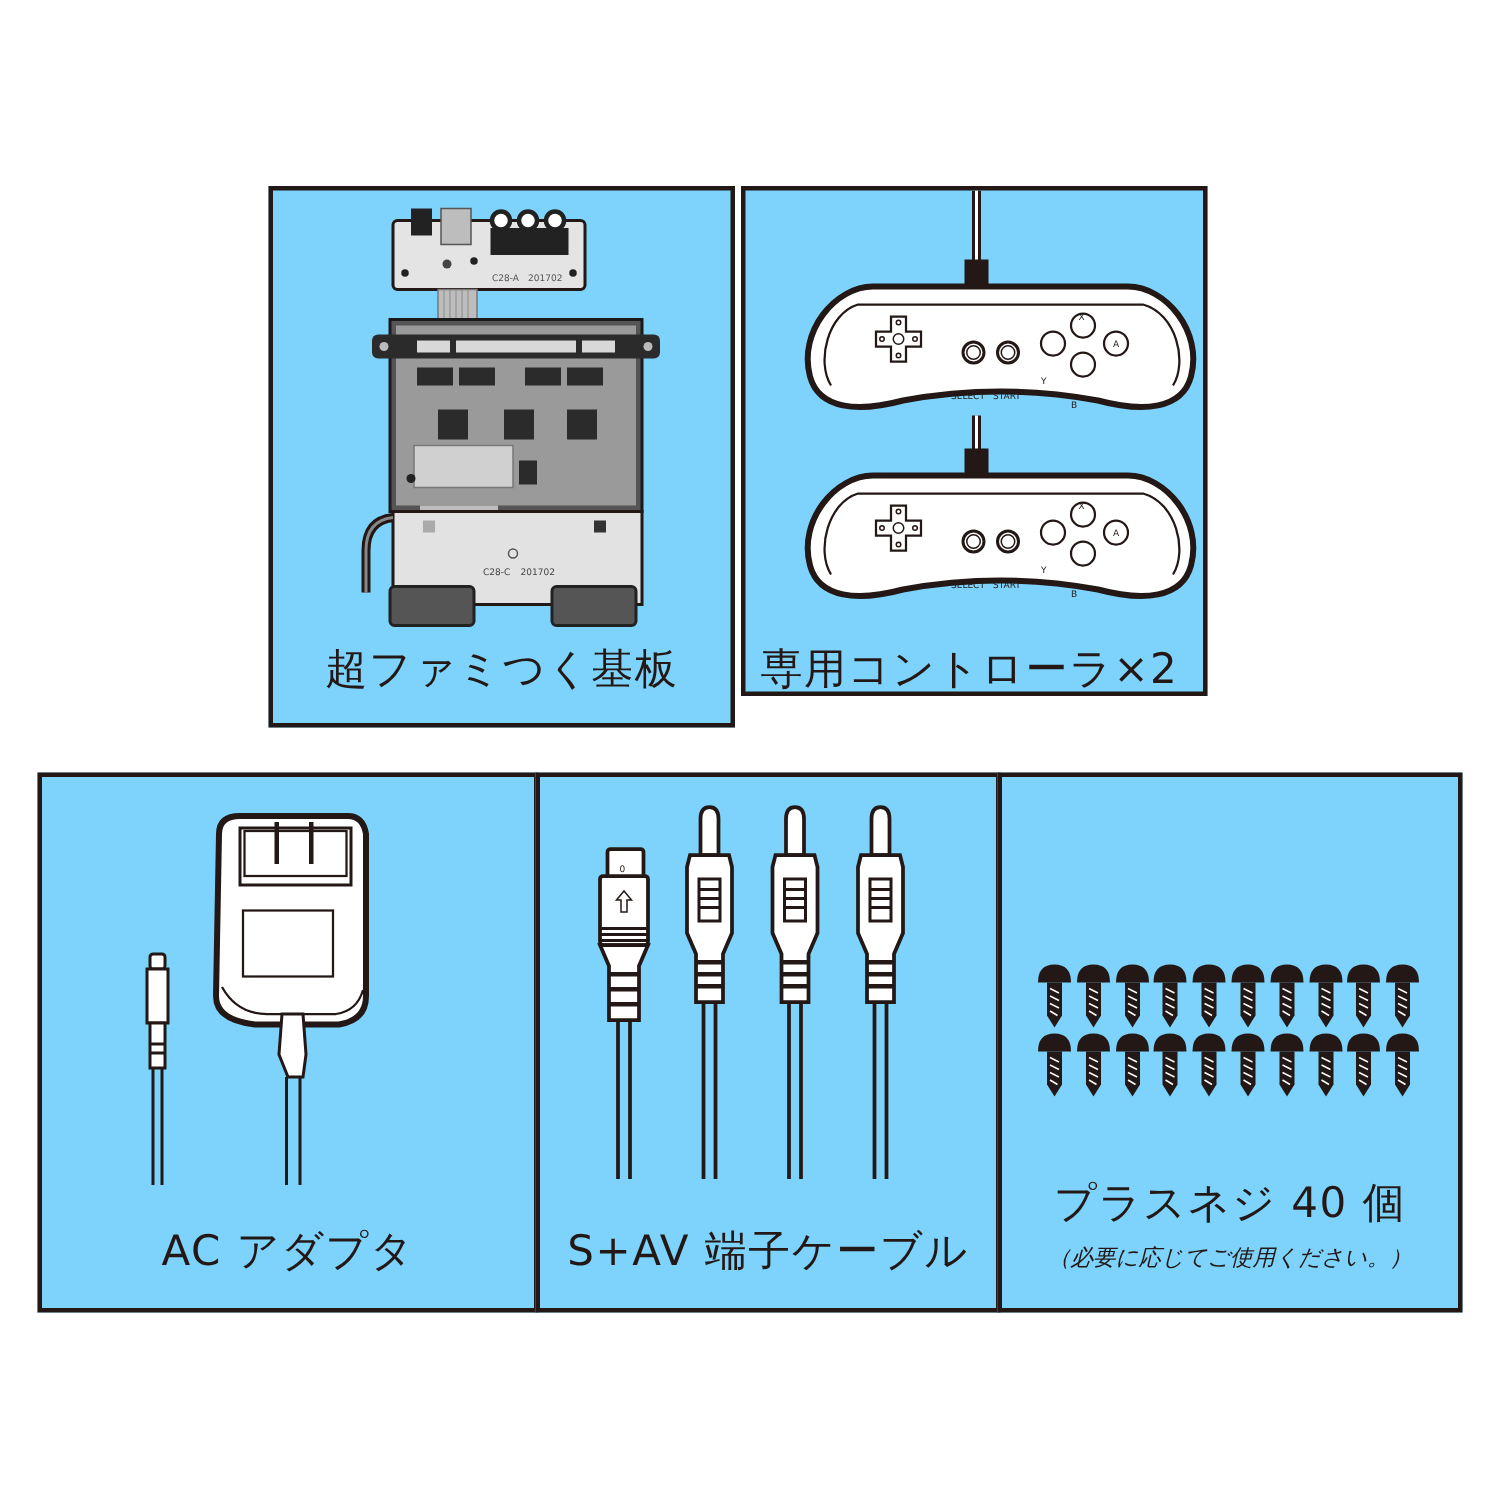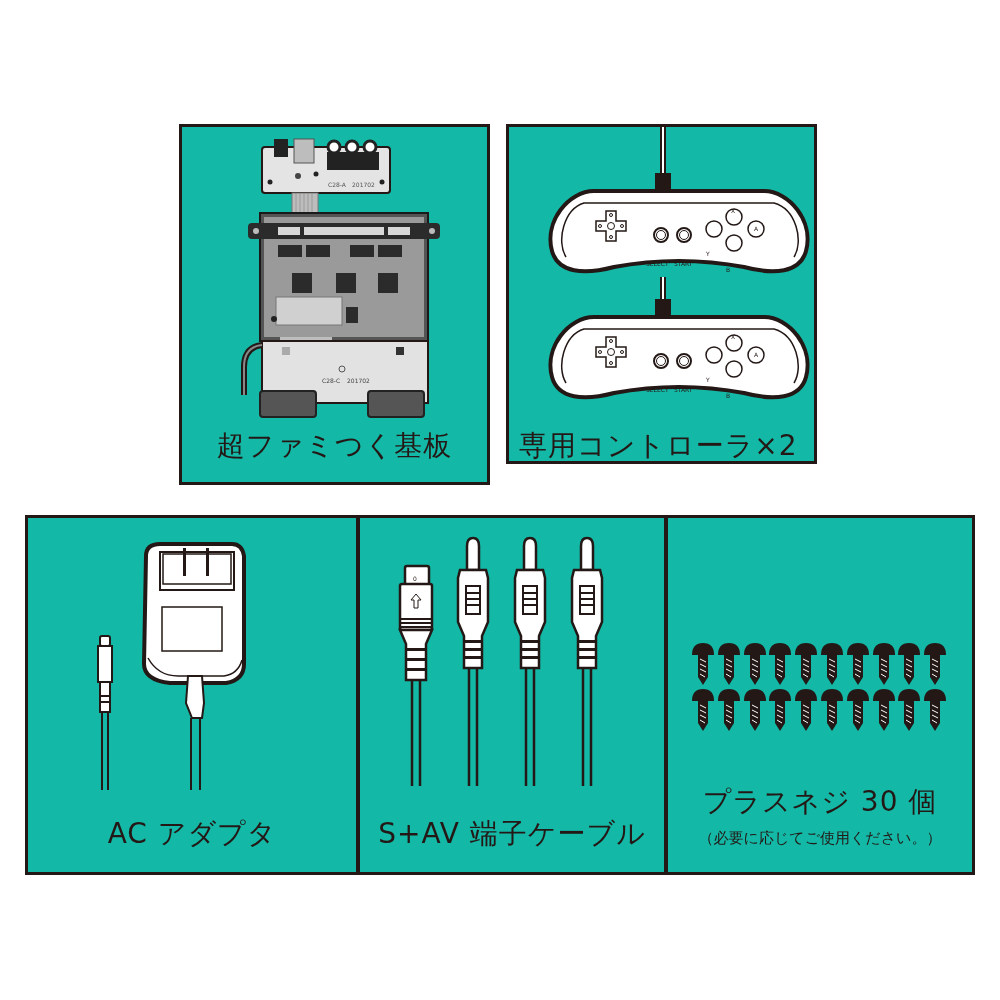--- a/index.html
+++ b/index.html
@@ -1,21 +1,21 @@
 <!DOCTYPE html>
 <html><head>
 <meta charset="utf-8">
 <style>
   html, body { margin:0; padding:0; background:#ffffff; }
   body { width:1000px; height:1000px; position:relative; overflow:hidden;
          font-family:"DejaVu Sans","Liberation Sans",sans-serif; color:#231815; }
-  .box { position:absolute; border:3px solid #231815; box-sizing:border-box; background:#14b8a6; }
+  .box { position:absolute; border:3px solid #231815; box-sizing:border-box; background:#7dd3fc; }
   .box svg { position:absolute; left:0; top:0; }
   .label { position:absolute; left:0; right:0; text-align:center; font-size:28px; letter-spacing:1px; color:#231815; white-space:nowrap; }
-  .sublabel { position:absolute; left:0; right:0; text-align:center; font-size:15px; color:#231815; white-space:nowrap; }
+  .sublabel { position:absolute; left:0; right:0; text-align:center; font-size:15px; color:#231815; white-space:nowrap;font-style:italic; }
 </style>
 </head>
 <body>
 
 <div class="box" style="left:179px;top:124px;width:311px;height:361px;">
   <svg width="305" height="300" viewBox="0 0 305 300">
 
     <rect x="80" y="20" width="128" height="46" rx="3" fill="#e4e4e4" stroke="#231815" stroke-width="2"></rect>
     <rect x="92" y="12" width="14" height="18" fill="#222"></rect>
     <rect x="112" y="12" width="20" height="24" fill="#bdbdbd" stroke="#555"></rect>
@@ -74,21 +74,21 @@
     <text x="140" y="256" font-size="6" fill="#444" font-family="DejaVu Sans, sans-serif">C28-C</text>
     <text x="165" y="256" font-size="6" fill="#444" font-family="DejaVu Sans, sans-serif">201702</text>
     <path d="M80 218 Q62 220 62 240 L62 268" fill="none" stroke="#231815" stroke-width="6"></path>
     <path d="M80 218 Q62 220 62 240 L62 268" fill="none" stroke="#888" stroke-width="2"></path>
     <rect x="78" y="264" width="56" height="26" rx="3" fill="#555" stroke="#222" stroke-width="2"></rect>
     <rect x="186" y="264" width="56" height="26" rx="3" fill="#555" stroke="#222" stroke-width="2"></rect>
   </svg>
   <div class="label" style="top:300px;">超ファミつく基板</div>
 </div>
 
-<div class="box" style="left:506px;top:124px;width:311px;height:340px;">
+<div class="box" style="left:494px;top:124px;width:311px;height:340px;">
   <svg width="305" height="300" viewBox="0 0 305 300">
     <defs>
       <g id="pad">
         <path d="M20 0 H190 C215 0 240 30 232 60 C226 82 200 84 170 76 Q105 64 40 76 C10 84 -16 82 -22 60 C-30 30 -5 0 20 0 Z" fill="#fff" stroke="#231815" stroke-width="4"></path>
         <path d="M-8 66 C-18 50 -10 18 10 12 H200 C222 18 230 50 220 66" fill="none" stroke="#231815" stroke-width="1.5"></path>
         <path d="M22 30 h10 v-10 h10 v10 h10 v10 h-10 v10 h-10 v-10 h-10 z" fill="#fff" stroke="#231815" stroke-width="1.5"></path>
         <circle cx="37" cy="35" r="3.5" fill="none" stroke="#231815"></circle>
         <circle cx="37" cy="24" r="1.5" fill="none" stroke="#231815"></circle>
           <circle cx="37" cy="46" r="1.5" fill="none" stroke="#231815"></circle>
         <circle cx="26" cy="35" r="1.5" fill="none" stroke="#231815"></circle>
@@ -231,15 +231,15 @@
         <use href="#screw" x="76" y="171"></use>
         <use href="#screw" x="101" y="171"></use>
         <use href="#screw" x="127" y="171"></use>
       <use href="#screw" x="153" y="171"></use>
         <use href="#screw" x="179" y="171"></use>
         <use href="#screw" x="205" y="171"></use>
         <use href="#screw" x="230" y="171"></use>
         <use href="#screw" x="256" y="171"></use>
     </g>
   </svg>
-  <div class="label" style="top:265px;">プラスネジ 30 個</div>
+  <div class="label" style="top:265px;">プラスネジ 40 個</div>
   <div class="sublabel" style="top:311px;">（必要に応じてご使用ください。）</div>
 </div>
 
 </body></html>

